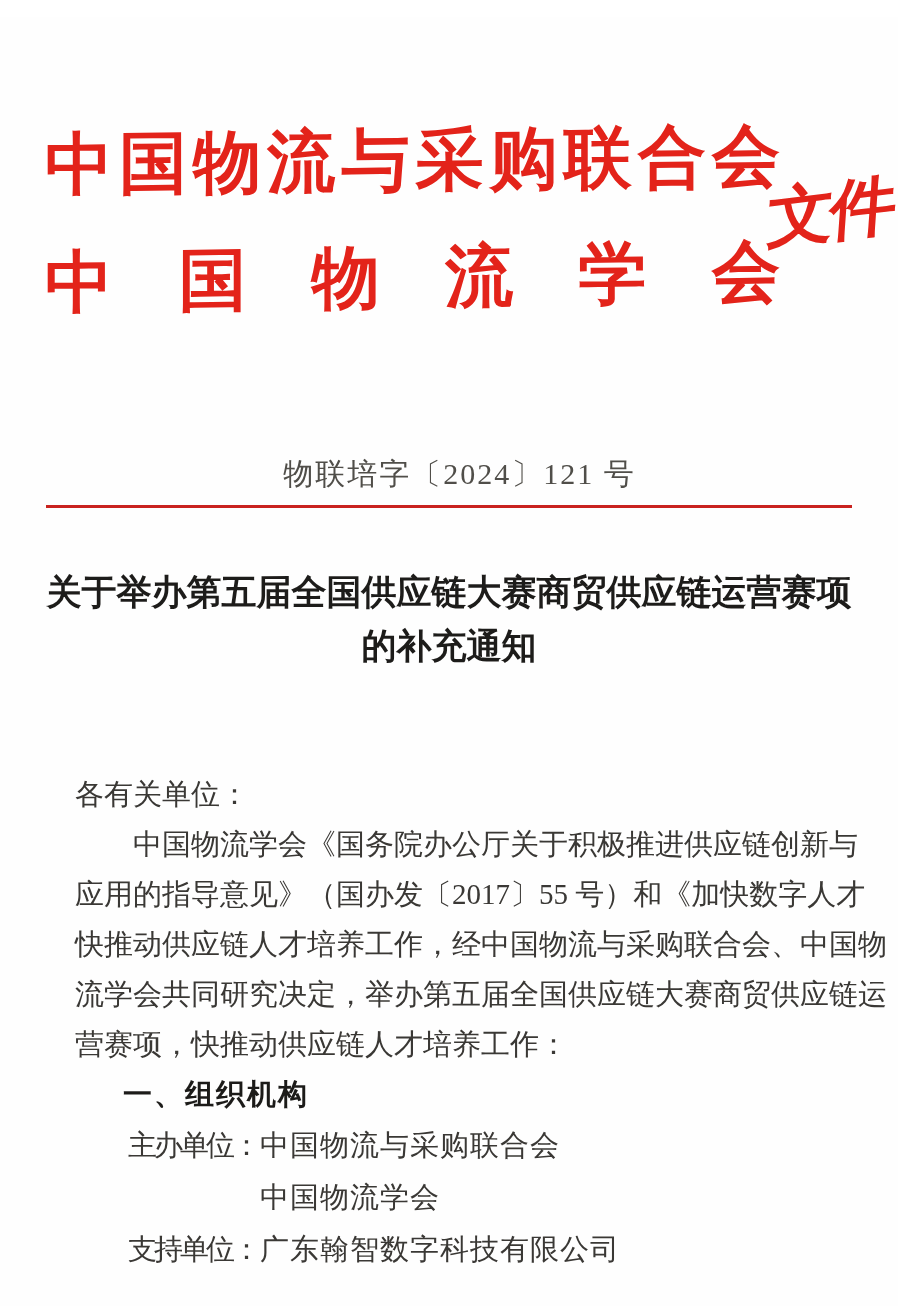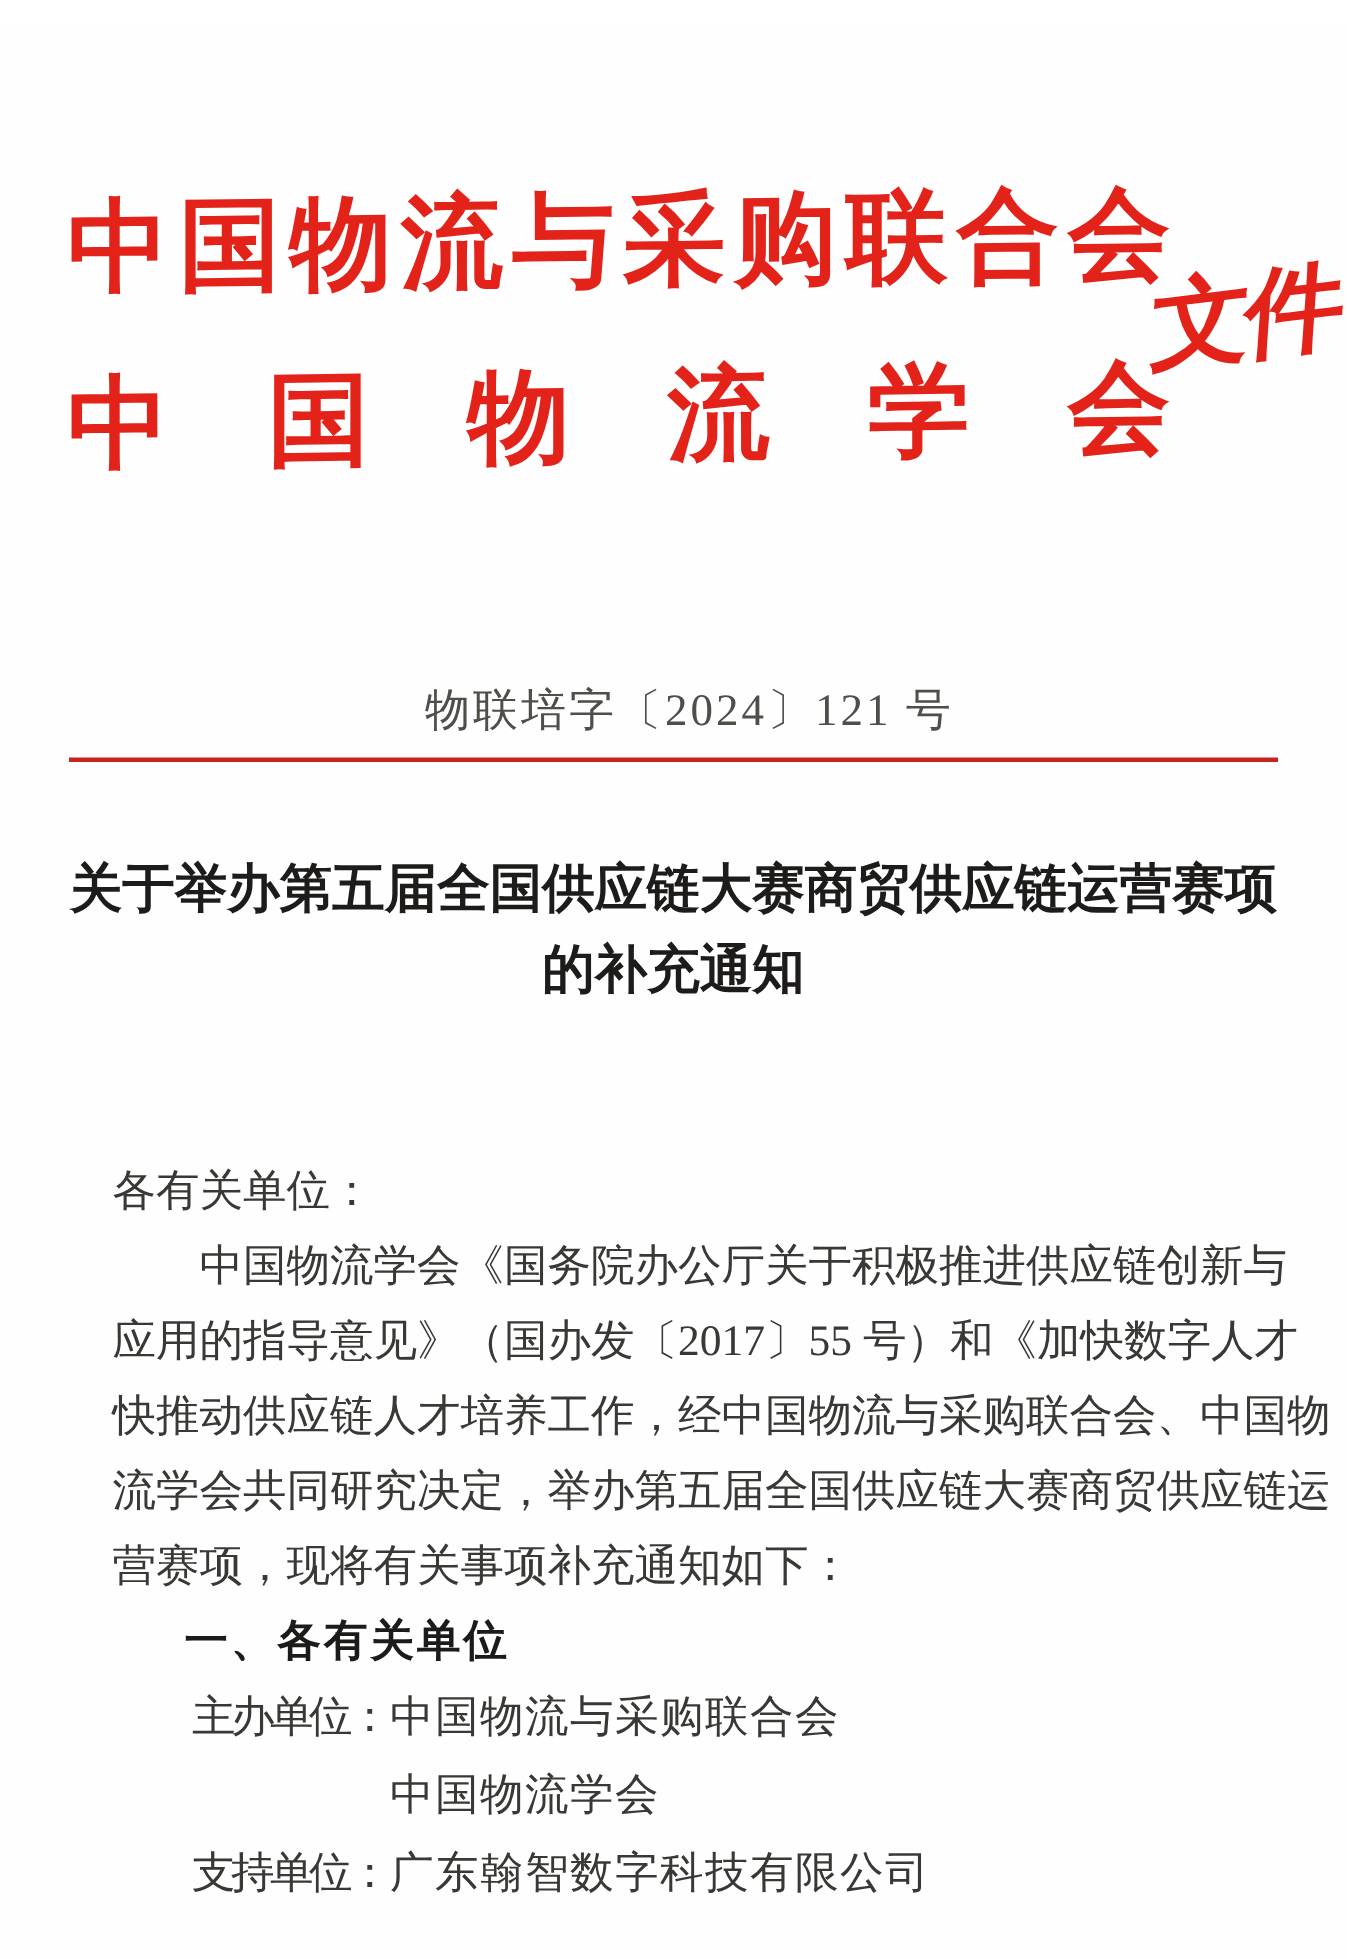--- a/index.html
+++ b/index.html
@@ -141,23 +141,23 @@
     <span>的补充通知</span>
   </h1>
 
   <main class="doc-body">
     <p class="salutation">各有关单位：</p>
 
     <p class="bline fill indent">中国物流学会《国务院办公厅关于积极推进供应链创新与</p>
     <p class="bline fill">应用的指导意见》（国办发〔2017〕55 号）和《加快数字人才</p>
     <p class="bline fill">快推动供应链人才培养工作，经中国物流与采购联合会、中国物</p>
     <p class="bline fill">流学会共同研究决定，举办第五届全国供应链大赛商贸供应链运</p>
-    <p class="bline">营赛项，现将有关事项补充通知如下：</p>
+    <p class="bline">营赛项，快推动供应链人才培养工作：</p>
 
-    <p class="heading">一、各有关单位</p>
+    <p class="heading">一、组织机构</p>
 
     <div class="kv">
       <span class="kv-label">主办单位：</span>
       <span class="kv-value">中国物流与采购联合会</span>
       <span class="kv-label"></span>
       <span class="kv-value">中国物流学会</span>
     </div>
 
     <div class="kv">
       <span class="kv-label">支持单位：</span>

